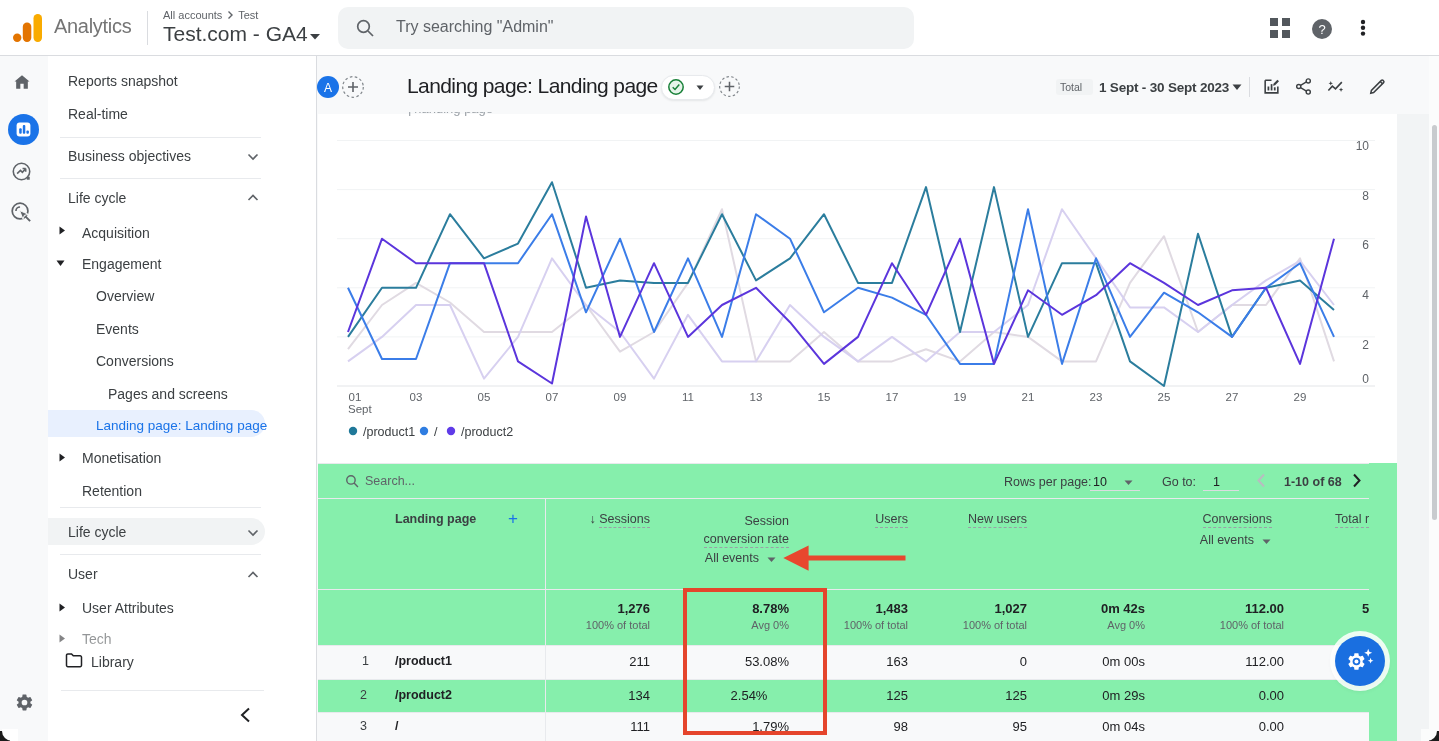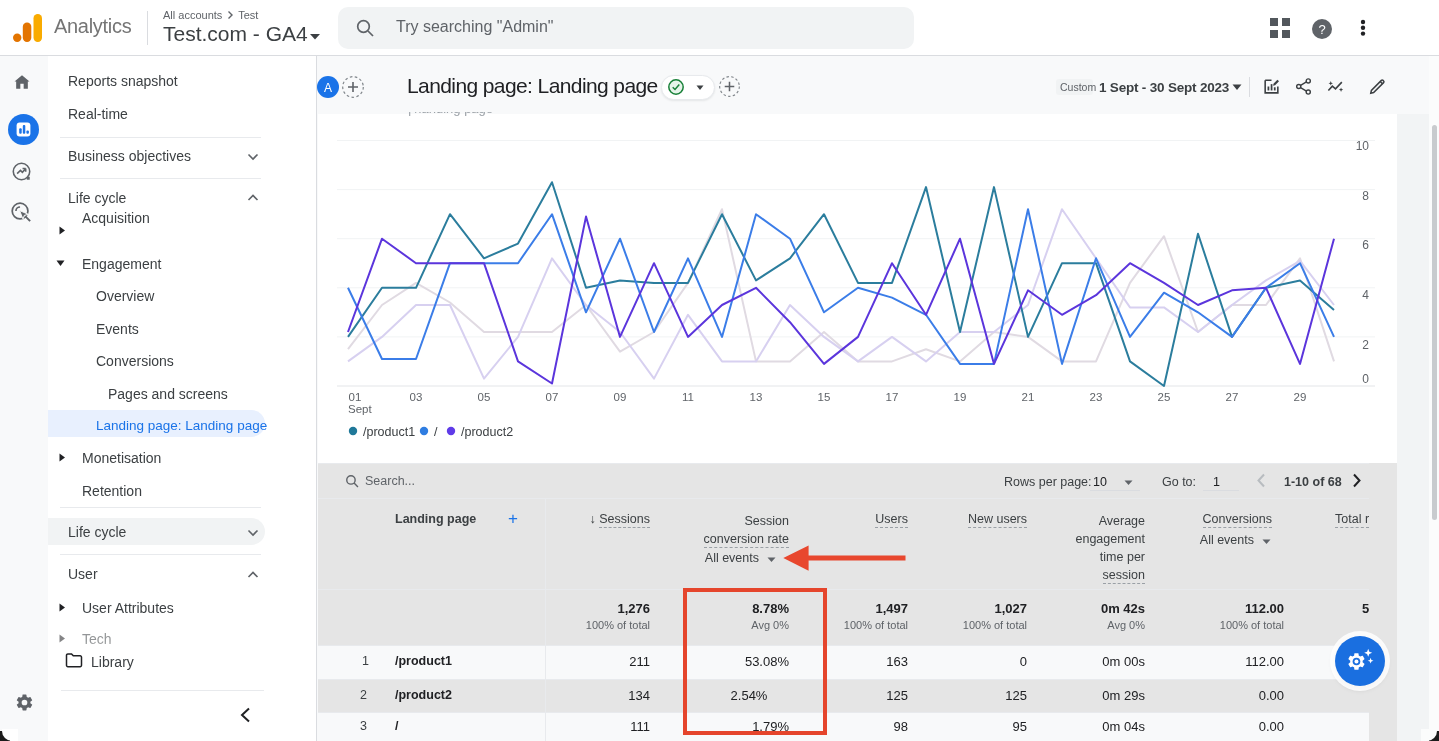--- a/index.html
+++ b/index.html
@@ -96,21 +96,21 @@
       <path d="M1.5 1.5 L6 6 L10.5 1.5" stroke="#5f6368" stroke-width="1.6" fill="none"></path>
     </svg>
   <div class="abs" style="left:12px;top:122px;width:201px;height:1px;background:#e8eaed;"></div>
   <div class="abs" style="left:20px;top:134px;">Life cycle</div>
   <svg class="abs" style="left:199px;top:138px;" width="12" height="8" viewBox="0 0 12 8">
       <path d="M1.5 6 L6 1.5 L10.5 6" stroke="#5f6368" stroke-width="1.6" fill="none"></path>
     </svg>
   <svg class="abs" style="left:10px;top:170px;" width="8" height="9" viewBox="0 0 8 9">
       <path d="M1.5 0.5 L7 4.5 L1.5 8.5 Z" fill="#202124"></path>
     </svg>
-  <div class="abs" style="left:34px;top:154px;text-align:right;">Acquisition</div>
+  <div class="abs" style="left:34px;top:169px;text-align:right;">Acquisition</div>
   <svg class="abs" style="left:8px;top:203px;" width="9" height="8" viewBox="0 0 9 8">
       <path d="M0.5 1.5 L8.5 1.5 L4.5 7 Z" fill="#202124"></path>
     </svg>
   <div class="abs" style="left:34px;top:200px;">Engagement</div>
   <div class="abs" style="left:48px;top:232px;">Overview</div>
   <div class="abs" style="left:48px;top:265px;">Events</div>
   <div class="abs" style="left:48px;top:297px;">Conversions</div>
   <div class="abs" style="left:60px;top:330px;">Pages and screens</div>
   <div class="abs" style="left:0;top:354px;width:217px;height:27px;background:#e8f0fe;border-radius:0 14px 14px 0;"></div>
   <div class="abs" style="left:48px;top:362px;color:#1a73e8;font-size:13.5px;">Landing page: Landing page</div>
@@ -176,21 +176,21 @@
     </svg>
   <svg class="abs" style="left:696px;top:85px;" width="8" height="6" viewBox="0 0 8 6">
       <path d="M0.5 0.5 L4 5 L7.5 0.5 Z" fill="#3c4043"></path>
     </svg>
   <svg class="abs" style="left:719px;top:76px;" width="21" height="21" viewBox="0 0 22 22">
       <circle cx="11" cy="11" r="10.3" fill="none" stroke="#80868b" stroke-width="1.2" stroke-dasharray="2.6 2.4"></circle>
       <path d="M11 6 L11 16 M6 11 L16 11" stroke="#5f6368" stroke-width="1.6"></path>
     </svg>
 
   <div class="abs" style="left:1056px;top:79px;width:37px;height:16px;background:#f1f3f4;border-radius:3px;"></div>
-  <div class="abs" style="left:1060px;top:81px;font-size:10.5px;color:#5f6368;">Custom</div>
+  <div class="abs" style="left:1060px;top:81px;font-size:10.5px;color:#5f6368;">Total</div>
   <div class="abs" style="left:1099px;top:80px;font-size:13.5px;font-weight:bold;letter-spacing:-0.2px;color:#3c4043;">1 Sept - 30 Sept 2023</div>
   <svg class="abs" style="left:1232px;top:84px;" width="10" height="7" viewBox="0 0 10 7">
       <path d="M0.5 0.5 L5 6 L9.5 0.5 Z" fill="#3c4043"></path>
     </svg>
   <div class="abs" style="left:1249px;top:77px;width:1px;height:20px;background:#dadce0;"></div>
 
   <svg class="abs" style="left:1262px;top:77px;" width="19" height="19" viewBox="0 0 24 24">
     <path d="M4 4 L12 4 M4 4 L4 20 L20 20 L20 12" stroke="#3c4043" stroke-width="2" fill="none"></path>
     <rect x="7" y="12" width="2.2" height="5" fill="#3c4043"></rect>
       <rect x="11" y="9" width="2.2" height="8" fill="#3c4043"></rect>
@@ -263,21 +263,21 @@
   <g font-family="Liberation Sans" font-size="12.5" fill="#3c4043">
     <circle cx="35" cy="317" r="4.2" fill="#1f7899"></circle>
       <text x="45" y="321.5">/product1</text>
     <circle cx="106" cy="317" r="4.2" fill="#2f7de1"></circle>
       <text x="116" y="321.5">/</text>
     <circle cx="133" cy="317" r="4.2" fill="#5f3be8"></circle>
       <text x="143" y="321.5">/product2</text>
   </g>
 </svg>
 
-<div class="abs" style="left:318px;top:463px;width:1079px;height:278px;background:#e5e5e5;z-index:2;font-size:13px;color:#202124;">
+<div class="abs" style="left:318px;top:463px;width:1079px;height:278px;background:#86efac;z-index:2;font-size:13px;color:#202124;">
   <div class="abs" style="left:0;top:0;width:1051px;height:1px;background:#e8eaed;"></div>
 
   <svg class="abs" style="left:27px;top:11px;" width="14" height="14" viewBox="0 0 20 20">
       <circle cx="8.5" cy="8.5" r="6" stroke="#5f6368" stroke-width="2" fill="none"></circle>
       <path d="M13 13 L18.5 18.5" stroke="#5f6368" stroke-width="2"></path>
     </svg>
   <div class="abs" style="left:47px;top:11px;font-size:12.5px;color:#5f6368;">Search...</div>
   <div class="abs" style="left:686px;top:12px;font-size:12.5px;color:#3c4043;">Rows per page:</div>
   <div class="abs" style="left:775px;top:12px;font-size:12.5px;color:#202124;">10</div>
   <div class="abs" style="left:772px;top:27px;width:50px;height:1px;background:#dadce0;"></div>
@@ -301,34 +301,33 @@
   <div class="abs" style="left:227px;top:35px;width:1px;height:243px;background:#e8eaed;z-index:2;"></div>
 
   <div class="abs" style="left:252px;top:49px;width:80px;text-align:right;font-size:12.5px;color:#3c4043;">↓ <span style="border-bottom:1px dashed #9aa0a6;padding-bottom:1px;">Sessions</span></div>
   <div class="abs" style="left:331px;top:49px;width:140px;text-align:right;font-size:12.5px;color:#3c4043;line-height:18px;">Session<br><span style="border-bottom:1px dashed #9aa0a6;padding-bottom:1px;">conversion rate</span></div>
   <div class="abs" style="left:331px;top:88px;width:110px;text-align:right;font-size:12.5px;color:#3c4043;">All events</div>
   <svg class="abs" style="left:449px;top:94px;" width="9" height="6" viewBox="0 0 9 6">
       <path d="M0.5 0.5 L4.5 5 L8.5 0.5 Z" fill="#5f6368"></path>
     </svg>
   <div class="abs" style="left:510px;top:49px;width:80px;text-align:right;font-size:12.5px;color:#3c4043;"><span style="border-bottom:1px dashed #9aa0a6;padding-bottom:1px;">Users</span></div>
   <div class="abs" style="left:629px;top:49px;width:80px;text-align:right;font-size:12.5px;color:#3c4043;"><span style="border-bottom:1px dashed #9aa0a6;padding-bottom:1px;">New users</span></div>
-  <div class="abs" style="left:712px;top:49px;width:115px;text-align:right;font-size:12.5px;color:#3c4043;line-height:18px;">Average<br>engagement<br>time per<br><span style="border-bottom:1px dashed #9aa0a6;padding-bottom:1px;">session</span></div>
   <div class="abs" style="left:874px;top:49px;width:80px;text-align:right;font-size:12.5px;color:#3c4043;"><span style="border-bottom:1px dashed #9aa0a6;padding-bottom:1px;">Conversions</span></div>
   <div class="abs" style="left:816px;top:70px;width:120px;text-align:right;font-size:12.5px;color:#3c4043;">All events</div>
   <svg class="abs" style="left:944px;top:76px;" width="9" height="6" viewBox="0 0 9 6">
       <path d="M0.5 0.5 L4.5 5 L8.5 0.5 Z" fill="#5f6368"></path>
     </svg>
   <div class="abs" style="left:1017px;top:49px;width:80px;text-align:left;font-size:12.5px;color:#3c4043;"><span style="border-bottom:1px dashed #9aa0a6;padding-bottom:1px;">Total r</span></div>
   <div class="abs" style="left:0;top:126px;width:1051px;height:1px;background:#e8eaed;"></div>
 
   <div class="abs" style="left:252px;top:138px;width:80px;text-align:right;font-weight:bold;">1,276</div>
   <div class="abs" style="left:252px;top:156px;width:80px;text-align:right;font-size:11px;color:#5f6368;">100% of total</div>
   <div class="abs" style="left:391px;top:138px;width:80px;text-align:right;font-weight:bold;">8.78%</div>
   <div class="abs" style="left:391px;top:156px;width:80px;text-align:right;font-size:11px;color:#5f6368;">Avg 0%</div>
-  <div class="abs" style="left:510px;top:138px;width:80px;text-align:right;font-weight:bold;">1,497</div>
+  <div class="abs" style="left:510px;top:138px;width:80px;text-align:right;font-weight:bold;">1,483</div>
   <div class="abs" style="left:510px;top:156px;width:80px;text-align:right;font-size:11px;color:#5f6368;">100% of total</div>
   <div class="abs" style="left:629px;top:138px;width:80px;text-align:right;font-weight:bold;">1,027</div>
   <div class="abs" style="left:629px;top:156px;width:80px;text-align:right;font-size:11px;color:#5f6368;">100% of total</div>
   <div class="abs" style="left:747px;top:138px;width:80px;text-align:right;font-weight:bold;">0m 42s</div>
   <div class="abs" style="left:747px;top:156px;width:80px;text-align:right;font-size:11px;color:#5f6368;">Avg 0%</div>
   <div class="abs" style="left:886px;top:138px;width:80px;text-align:right;font-weight:bold;">112.00</div>
   <div class="abs" style="left:886px;top:156px;width:80px;text-align:right;font-size:11px;color:#5f6368;">100% of total</div>
   <div class="abs" style="left:1044px;top:138px;width:20px;font-weight:bold;">5</div>
 
   <div class="abs" style="left:0;top:182px;width:1051px;height:34px;background:#f8f9fa;"></div>

